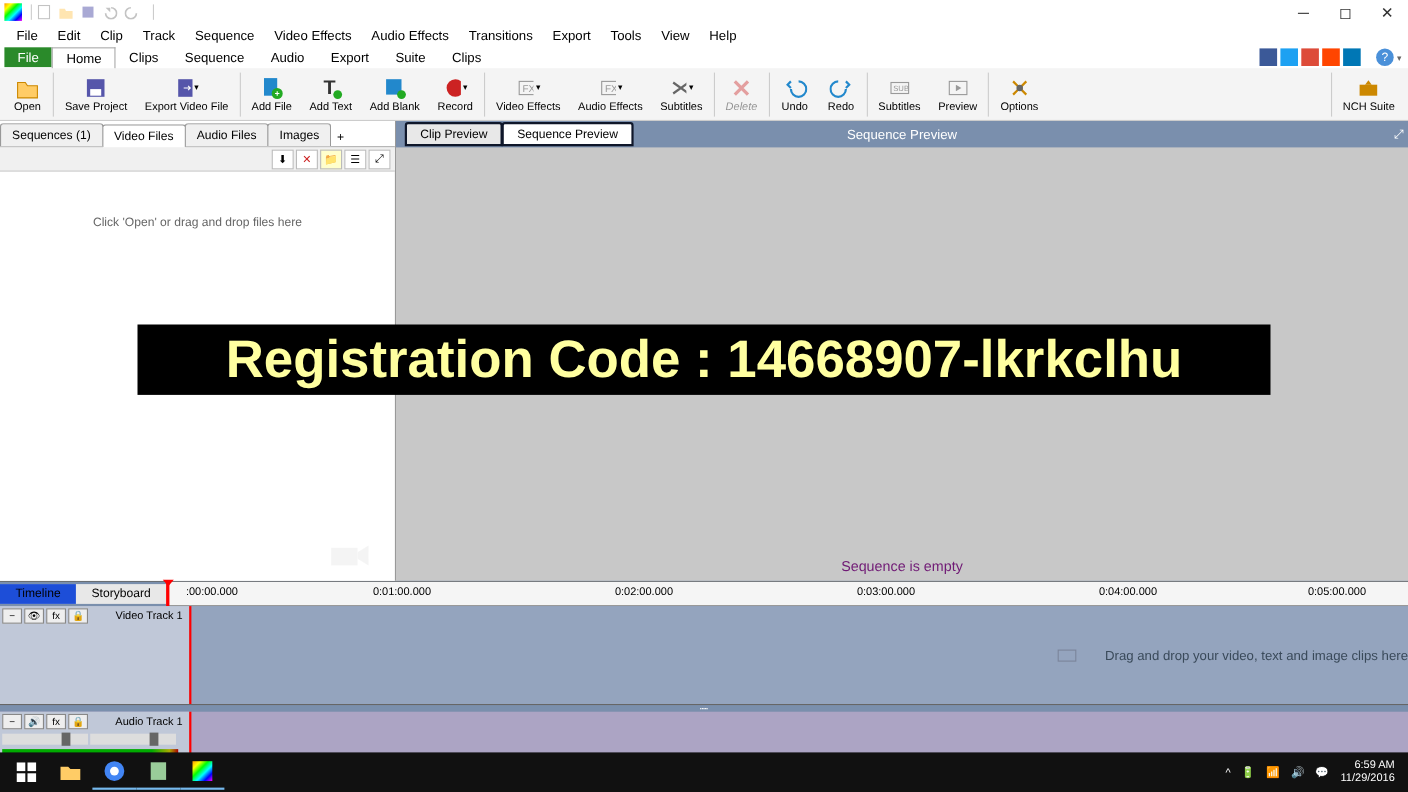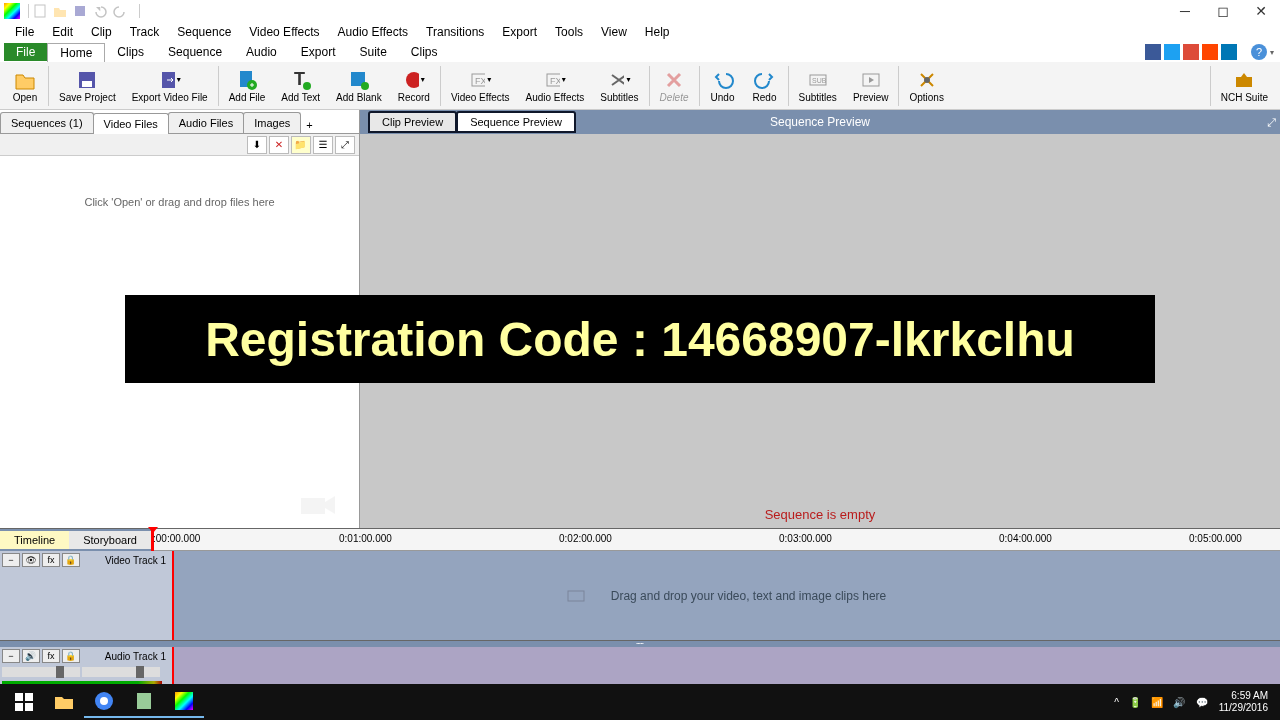--- a/index.html
+++ b/index.html
@@ -50,44 +50,44 @@
 .camera-icon { position: absolute; bottom: 8px; right: 20px; width: 40px; height: 30px; opacity: 0.2; }
 
 
 .preview-panel { flex: 1; background: #7a8fad; display: flex; flex-direction: column; position: relative; }
 .preview-tabs-row { height: 24px; background: #7a8fad; display: flex; align-items: center; position: relative; }
 .preview-tabs { display: flex; margin-left: 8px; }
 .preview-tabs .ptab { padding: 3px 12px; font-size: 11px; background: #e8e8e8; border: 2px solid #0f172a; border-radius: 3px 3px 0 0; margin-right: -1px; cursor: pointer; }
 .preview-tabs .ptab.active { background: #fff; }
 .preview-title { position: absolute; left: 50%; transform: translateX(-50%); color: #fff; font-size: 12px; }
 .preview-body { flex: 1; background: #c8c8c8; position: relative; display: flex; align-items: center; justify-content: center; }
-.preview-empty { position: absolute; bottom: 6px; font-size: 13px; color: #b91c1c; }
+.preview-empty { position: absolute; bottom: 6px; font-size: 13px; color: #701a75; }
 .nch-logo { font-size: 48px; font-weight: bold; color: #bbb; opacity: 0.3; }
 
 
-.overlay-banner { position: absolute; top: 295px; left: 125px; width: 1030px; height: 88px; background: #000; display: flex; align-items: center; justify-content: center; z-index: 100; }
+.overlay-banner { position: absolute; top: 295px; left: 125px; width: 1030px; height: 64px; background: #000; display: flex; align-items: center; justify-content: center; z-index: 100; }
 .overlay-banner span { font-size: 48px; font-weight: bold; color: #ffffa0; font-family: Arial, sans-serif; }
 
 
 .timeline-area { height: 230px; background: #7a8fad; display: flex; flex-direction: column; border-top: 1px solid #666; }
 .timeline-header { height: 22px; display: flex; align-items: center; background: #7a8fad; }
 .tl-tabs { display: flex; background: #e8e8e8; }
 .tl-tabs .tltab { padding: 3px 14px; font-size: 11px; cursor: pointer; }
-.tl-tabs .tltab.active { background: #fef9c3; }
+.tl-tabs .tltab.active { background: #1d4ed8; }
 .tl-ruler { flex: 1; height: 22px; background: #f5f5f5; position: relative; font-size: 10px; border-bottom: 1px solid #999; }
 .tl-ruler .tick { position: absolute; top: 4px; font-size: 10px; }
 .tl-ruler .playhead { position: absolute; left: 0; top: 0; width: 3px; height: 22px; background: red; }
 .tl-ruler .playhead::before { content:''; position:absolute; top:-2px; left:-3px; width:0; height:0; border-left:5px solid transparent; border-right:5px solid transparent; border-top:6px solid red; }
 
 .track { display: flex; border-bottom: 1px solid #666; position: relative; }
 .track-head { width: 172px; background: #c0c8d8; font-size: 10px; padding: 2px; display: flex; flex-direction: column; }
 .track-head .track-ctrls { display: flex; gap: 2px; margin-bottom: 2px; align-items: center; }
 .track-head .tctrl { width: 18px; height: 14px; border: 1px solid #888; background: #eee; font-size: 9px; display: flex; align-items: center; justify-content: center; }
 .track-head .track-name { margin-left: auto; padding-right: 4px; }
-.track-body { flex: 1; display: flex; align-items: center; justify-content: center; font-size: 12px; color: #3a4a5a; gap: 17px; }
+.track-body { flex: 1; display: flex; align-items: center; justify-content: flex-end; font-size: 12px; color: #3a4a5a; gap: 17px; }
 .video-track { height: 90px; background: #94a4be; }
 .audio-track { height: 90px; background: #aca4c4; }
 .track .redline { position: absolute; left: 172px; top: 0; bottom: 0; width: 2px; background: red; }
 
 .track-drag-icon { width: 20px; height: 14px; opacity: 0.4; margin-right: 8px; }
 
 .audio-sliders { display: flex; gap: 2px; margin-top: 2px; }
 .audio-sliders .slider { width: 78px; height: 10px; background: #ddd; position: relative; }
 .audio-sliders .slider .thumb { position: absolute; top: -1px; width: 8px; height: 12px; background: #666; }
 .audio-meter { width: 160px; height: 8px; background: linear-gradient(90deg, #0a0 0%, #0a0 85%, #aa0 95%, #a00 100%); margin-top: 4px; }
@@ -379,21 +379,21 @@
 </div>
 
 <div class="timeline-area">
   <div class="timeline-header">
     <div class="tl-tabs">
       <span class="tltab active">Timeline</span>
       <span class="tltab">Storyboard</span>
     </div>
     <div class="tl-ruler">
       <div class="playhead"></div>
-      <span class="tick" style="left:2px">:00:00.000</span>
+      <span class="tick" style="left:18px">:00:00.000</span>
       <span class="tick" style="left:188px">0:01:00.000</span>
       <span class="tick" style="left:408px">0:02:00.000</span>
       <span class="tick" style="left:628px">0:03:00.000</span>
       <span class="tick" style="left:848px">0:04:00.000</span>
       <span class="tick" style="left:1038px">0:05:00.000</span>
     </div>
   </div>
 
   <div class="track video-track">
     <div class="track-head">

